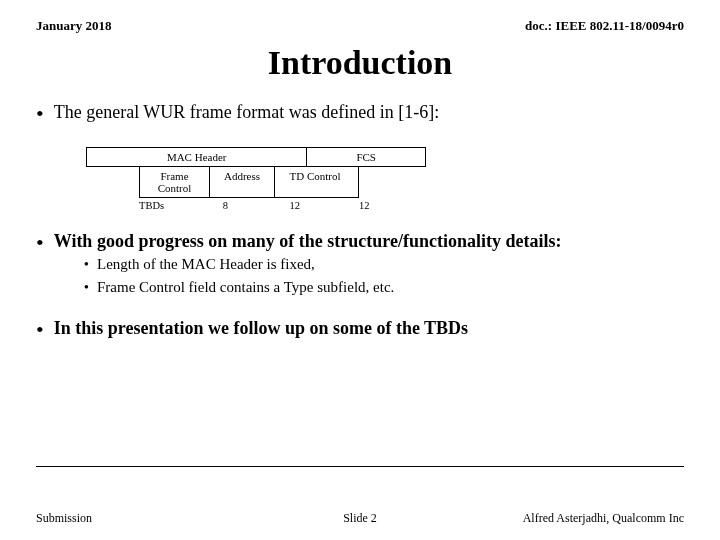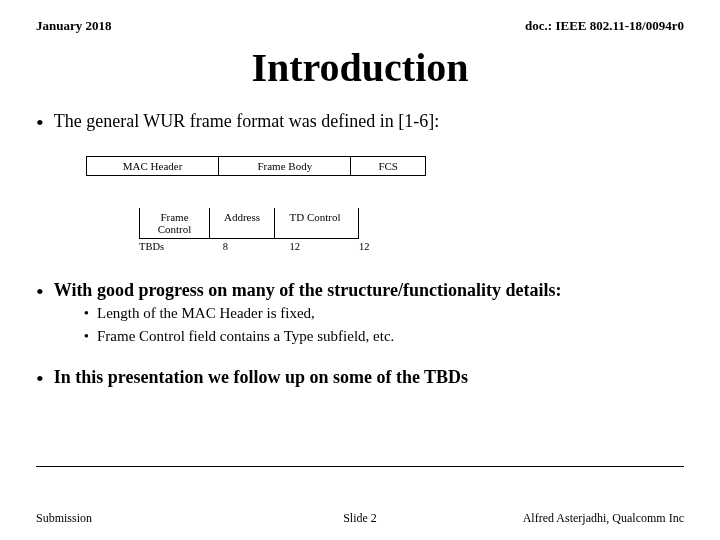--- a/index.html
+++ b/index.html
@@ -29,21 +29,21 @@
       font-weight: bold;
       margin-bottom: 4px;
     }
 
     .title-section {
       text-align: center;
       margin: 6px 0 18px 0;
     }
 
     .slide-title {
-      font-size: 40px;
+      font-size: 34px;
       font-weight: bold;
       font-family: Times New Roman, Times, serif;
     }
 
     .content {
       flex: 1;
       display: flex;
       flex-direction: column;
       gap: 6px;
     }
@@ -68,22 +68,21 @@
 
     .bullet-bold {
       font-weight: bold;
       font-size: 18px;
       line-height: 1.4;
     }
 
     .frame-diagram-wrapper {
       display: flex;
       flex-direction: column;
-      margin: 8px 0 16px 50px;
-      gap: 32px;
+      margin: 8px 0 8px 50px;
     }
 
     .frame-top {
       display: flex;
       border: 1px solid #000;
       width: 340px;
     }
 
     .frame-bottom {
       display: flex;
@@ -178,21 +177,20 @@
   <div class="content">
 
     <div class="bullet-item">
       <span class="bullet-dot">•</span>
       <span class="bullet-text">The general WUR frame format was defined in [1-6]:</span>
     </div>
 
     <div class="frame-diagram-wrapper">
       <div class="frame-top">
         <div class="fcell" style="flex:2; border-right:1px solid #000;">MAC Header</div>
-        <div class="fcell" style="flex:2; border-right:1px solid #000;">Frame Body</div>
         <div class="fcell" style="flex:1;">FCS</div>
       </div>
       <div style="display:flex; align-items:flex-end;">
         <div style="width:52px; padding-top:4px;"></div>
         <div>
           <div class="frame-bottom">
             <div class="fcell" style="border-right:1px solid #000; width:70px;">Frame Control</div>
             <div class="fcell" style="border-right:1px solid #000; width:65px;">Address</div>
             <div class="fcell" style="width:80px;">TD Control</div>
           </div>

